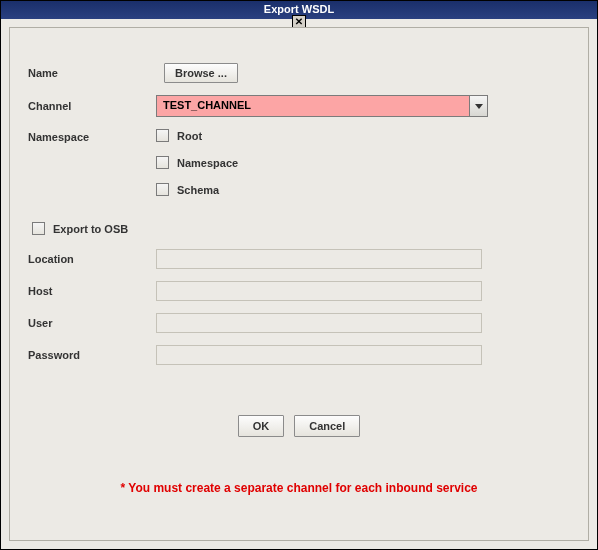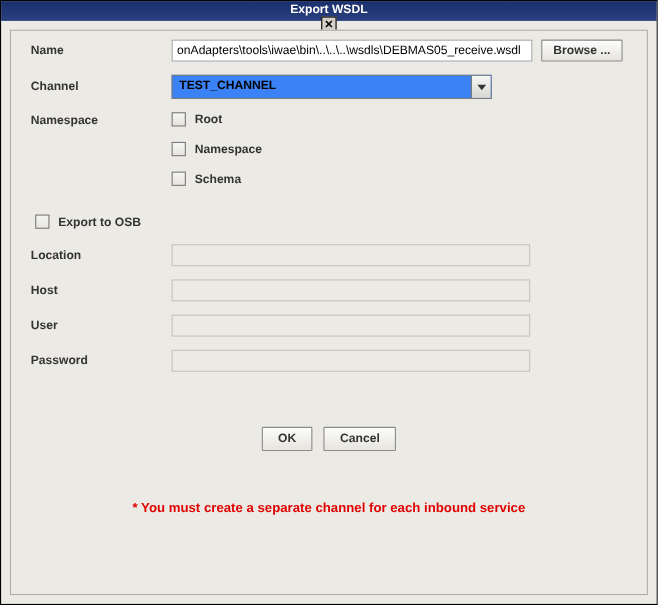--- a/index.html
+++ b/index.html
@@ -47,20 +47,21 @@
   display: flex;
   flex-direction: column;
 }
 .panel {
   border: 1px solid #b0aea5;
   background: #eceae5;
   padding: 8px 14px 14px 14px;
   flex: 1;
   display: flex;
   flex-direction: column;
+  justify-content: center;
 }
 .form-row {
   display: flex;
   align-items: center;
   margin-bottom: 12px;
 }
 .form-row .label {
   width: 132px;
   font-size: 11px;
   font-weight: bold;
@@ -82,24 +83,24 @@
   border: 1px solid #8b8b8b;
   padding: 3px 10px;
   font-size: 11px;
   font-weight: bold;
   font-family: Arial, sans-serif;
   cursor: pointer;
   color: #333;
   border-radius: 1px;
 }
 .select-wrap {
-  width: 291px;
+  width: 332px;
   height: 22px;
   border: 1px solid #7b7b7b;
-  background: #3b82f6;
+  background: #fca5a5;
   display: flex;
   align-items: stretch;
 }
 .select-text {
   flex: 1;
   padding: 3px 6px;
   font-weight: bold;
   font-size: 11px;
 }
 .select-arrow {
@@ -166,21 +167,20 @@
 <div class="dialog">
   <div class="titlebar">
     <span>Export WSDL</span>
     <div class="close-btn">✕</div>
   </div>
   <div class="content">
     <div class="panel">
 
       <div class="form-row">
         <div class="label">Name</div>
-        <input class="text-input name-input" value="onAdapters\tools\iwae\bin\..\..\..\wsdls\DEBMAS05_receive.wsdl" style="">
         <div class="browse-btn-wrap">
           <button class="btn">Browse ...</button>
         </div>
       </div>
 
       <div class="form-row">
         <div class="label">Channel</div>
         <div class="select-wrap">
           <div class="select-text">TEST_CHANNEL</div>
           <div class="select-arrow">

